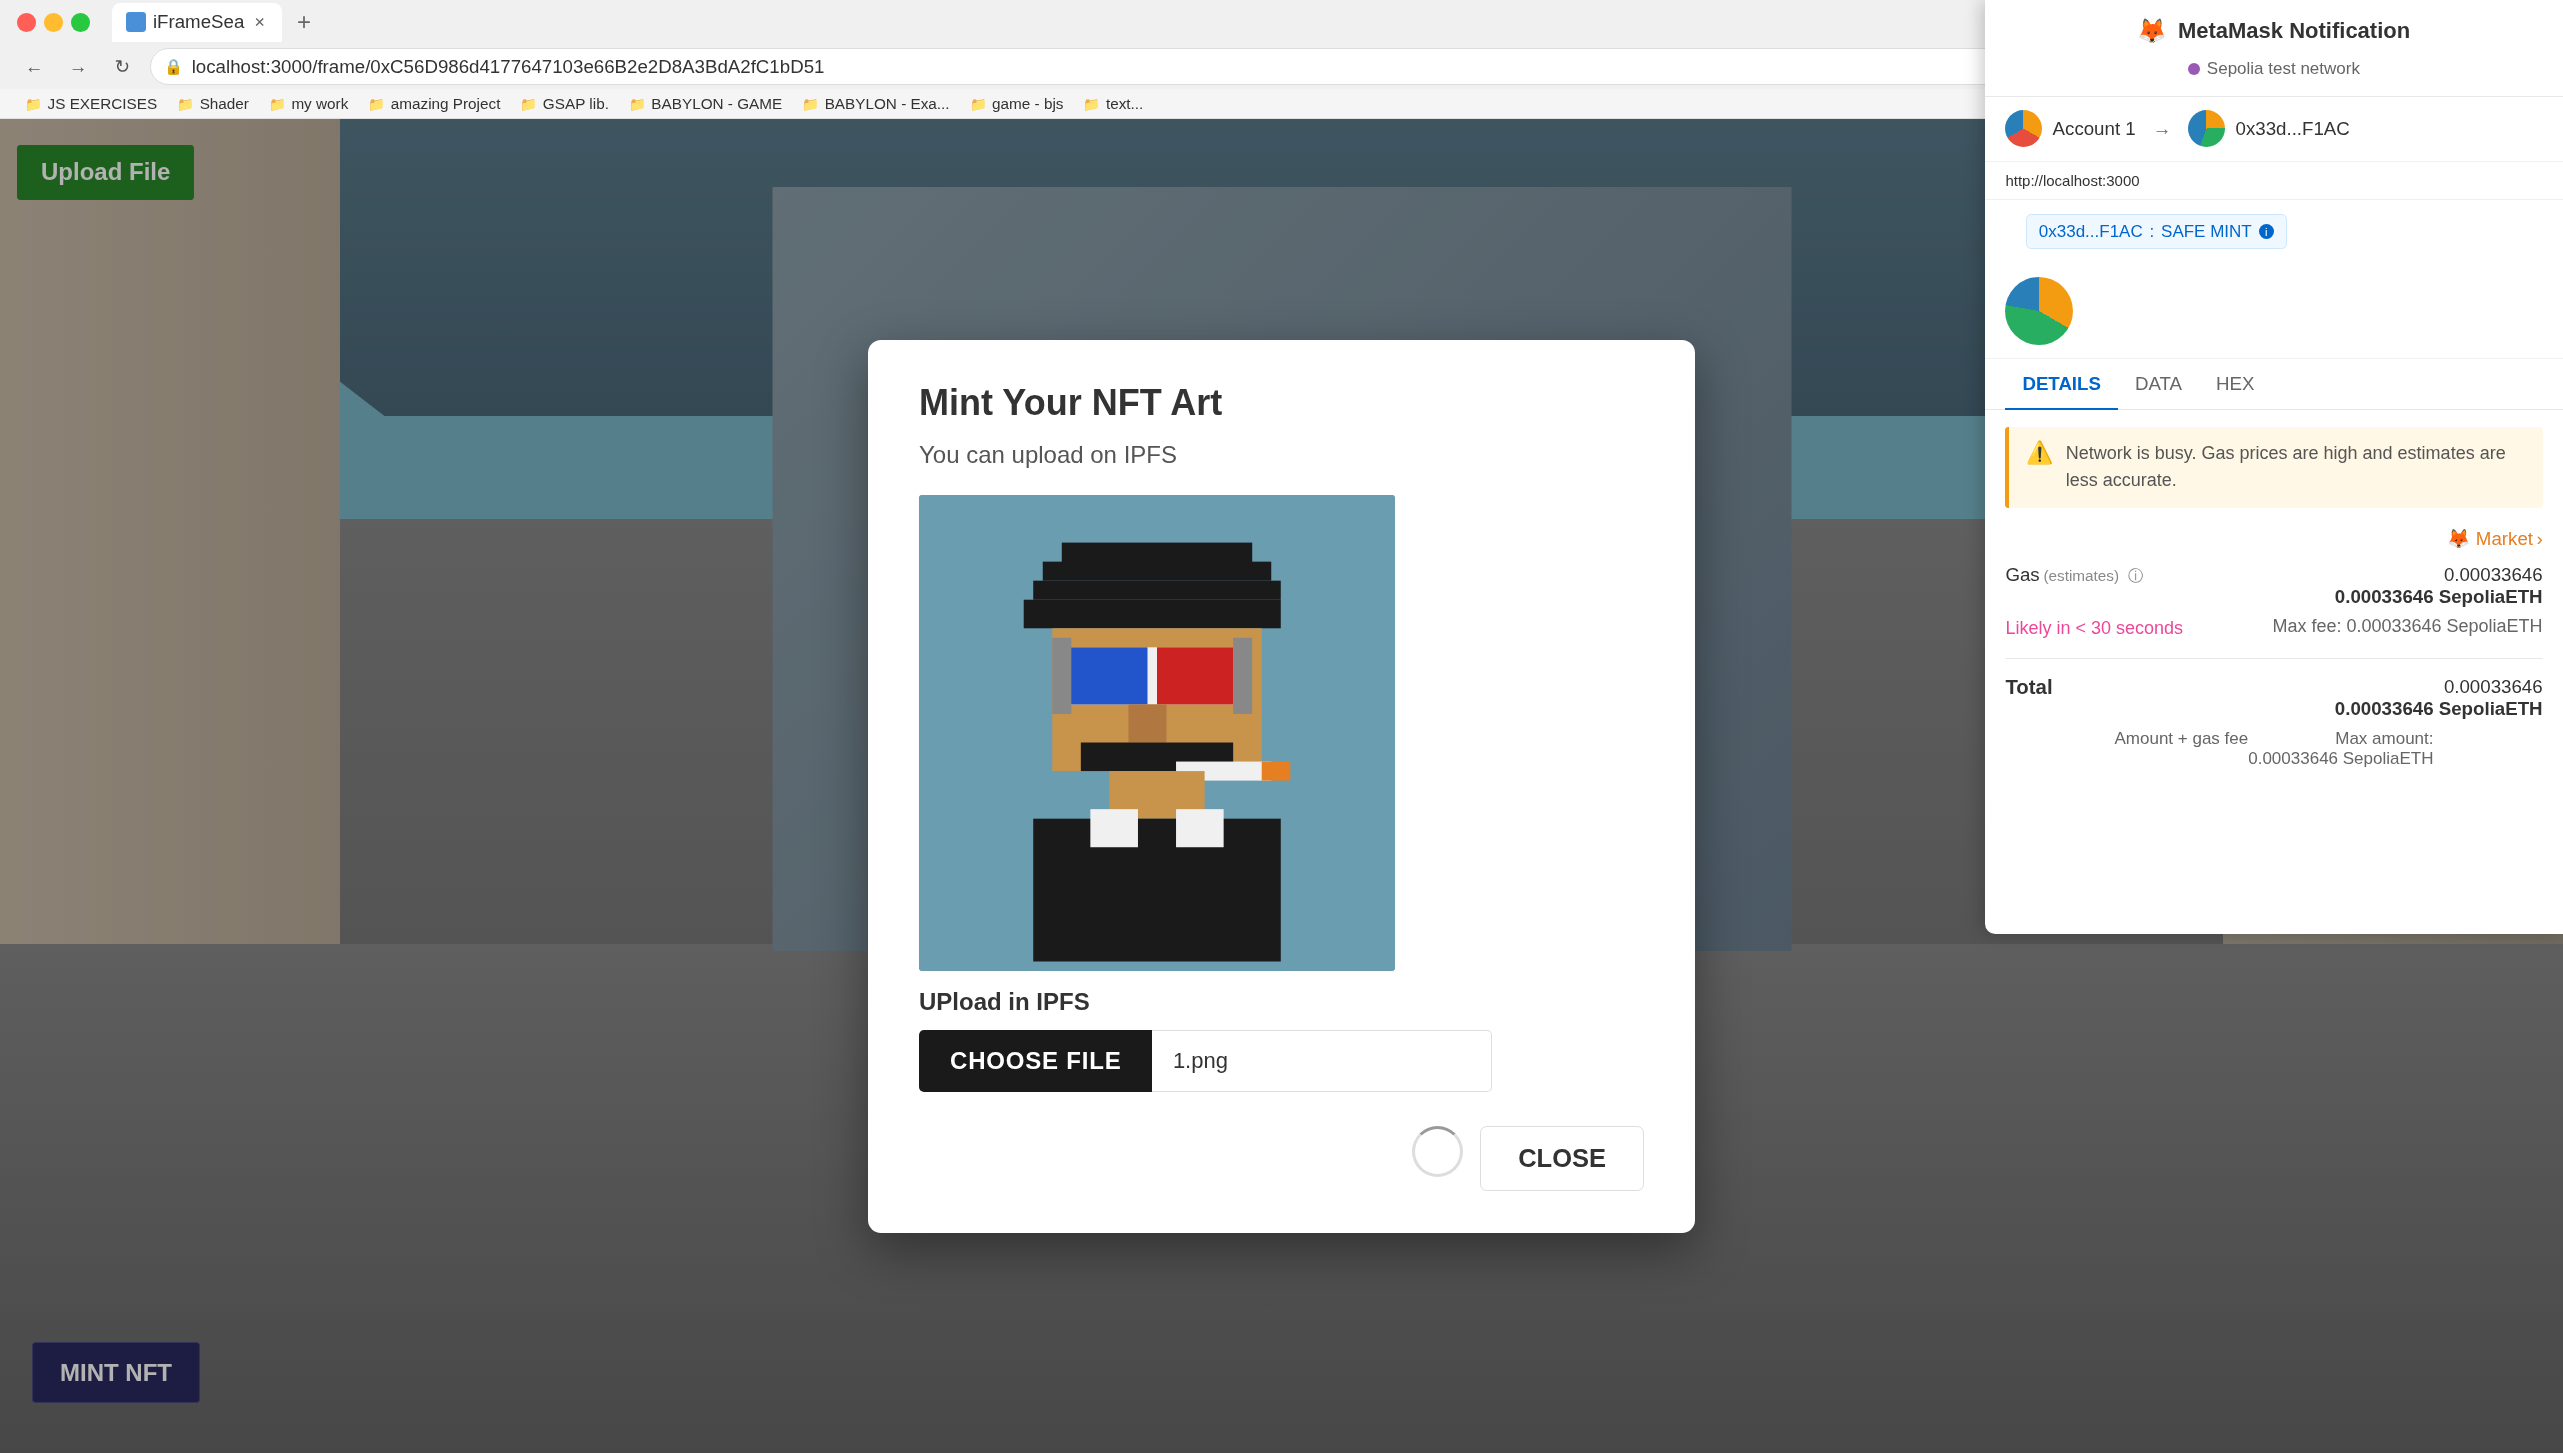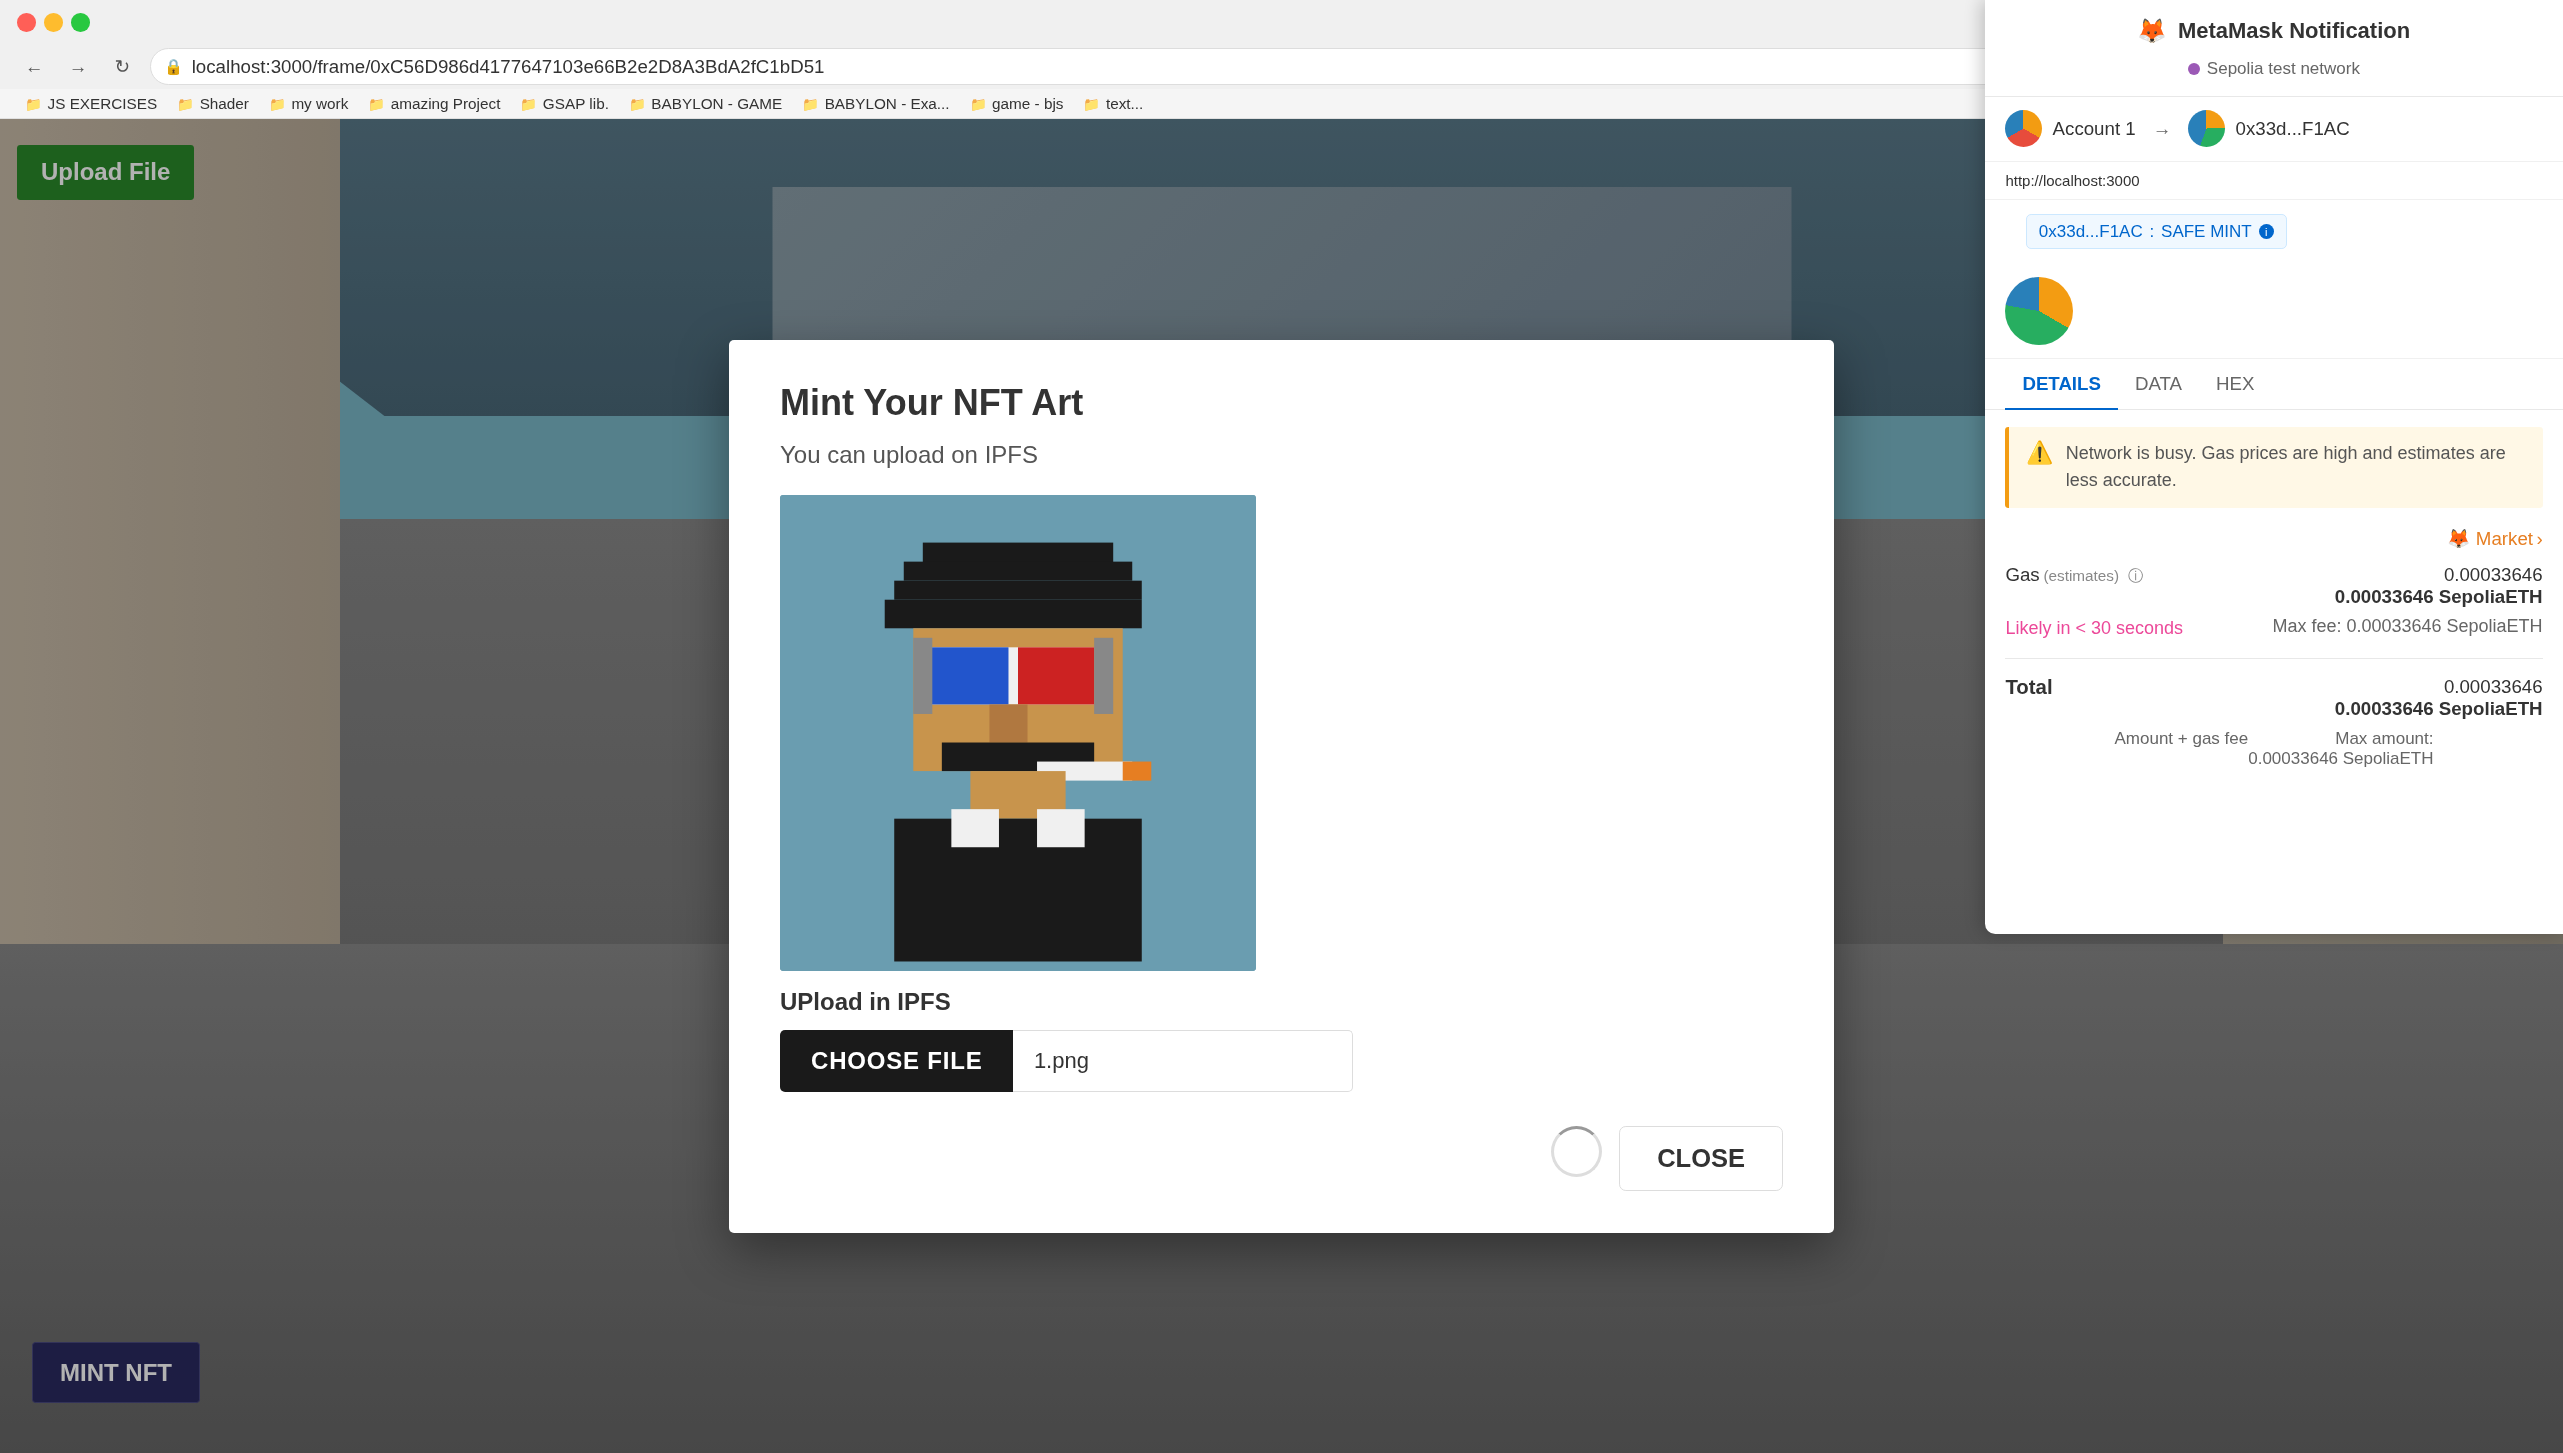--- a/index.html
+++ b/index.html
@@ -242,23 +242,23 @@
       position: absolute;
       top: 0; left: 0; right: 0; bottom: 0;
       background: rgba(0,0,0,0.3);
       z-index: 50;
       display: flex;
       align-items: center;
       justify-content: center;
     }
     .modal {
       background: white;
-      border-radius: 5px;
+      border-radius: 13px;
       padding: 42px 51px;
-      width: 1105px;
+      width: 827px;
       max-width: 90%;
       position: relative;
       box-shadow: 0 17px 51px rgba(0,0,0,0.4);
     }
     .modal-title {
       font-size: 36px;
       font-weight: 600;
       color: #333;
       margin-bottom: 17px;
     }
@@ -584,20 +584,28 @@
   </style>
 </head>
 <body>
 
 <div class="browser-chrome">
   <div class="browser-titlebar">
     <div class="window-controls">
       <button class="wc-btn wc-close"></button>
       <button class="wc-btn wc-min"></button>
       <button class="wc-btn wc-max"></button>
+    </div>
+    <div class="tab-bar">
+      <div class="tab-active">
+        <div class="tab-favicon"></div>
+        <span>iFrameSea</span>
+        <button class="tab-close-btn">✕</button>
+      </div>
+      <button class="new-tab-btn">+</button>
     </div>
   </div>
   <div class="browser-navbar">
     <button class="nav-btn">←</button>
     <button class="nav-btn">→</button>
     <button class="nav-btn">↻</button>
     <div class="address-bar">
       <span class="lock-icon">🔒</span>
       <span class="address-text">localhost:3000/frame/0xC56D986d4177647103e66B2e2D8A3BdA2fC1bD51</span>
       <button class="star-btn">★</button>

